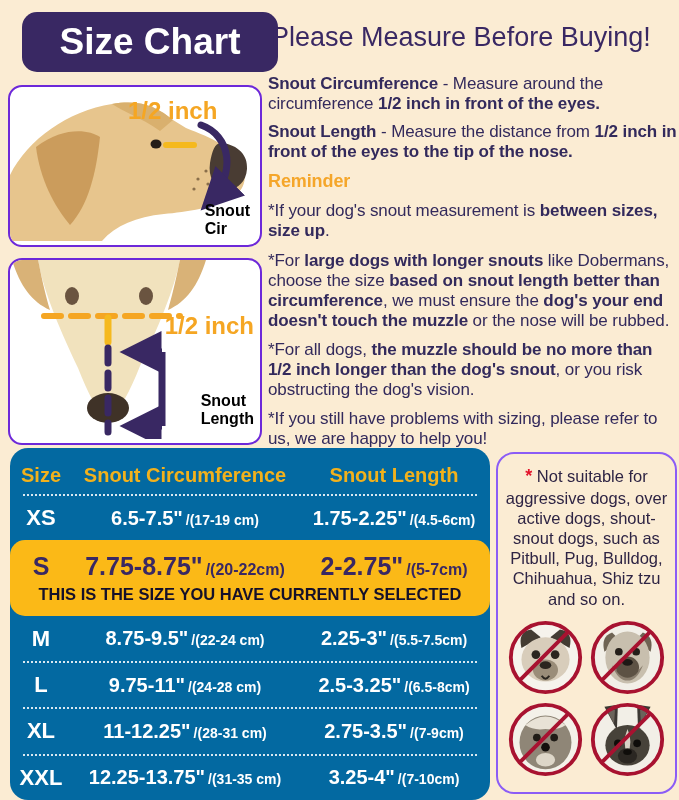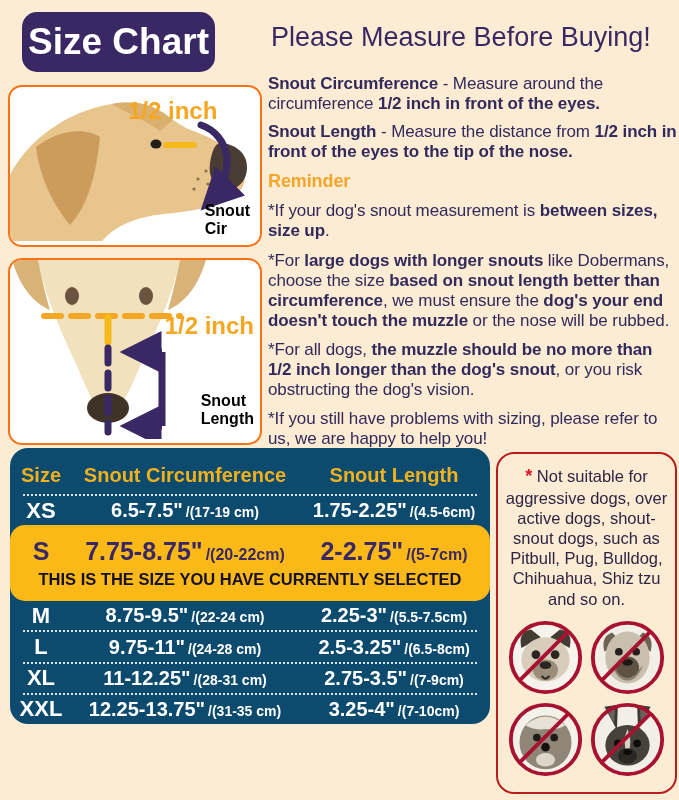--- a/index.html
+++ b/index.html
@@ -1,65 +1,65 @@
 <!DOCTYPE html>
 <html><head>
 <meta charset="utf-8">
 <style>
   html,body{margin:0;padding:0;}
   .page{position:relative;width:679px;height:800px;background:#fbecd3;
         font-family:"Liberation Sans",sans-serif;overflow:hidden;}
 
   
-  .badge{position:absolute;left:22px;top:12px;width:193px;height:60px;background:#392863;
+  .badge{position:absolute;left:22px;top:12px;width:256px;height:60px;background:#392863;
          border-radius:15px;display:flex;align-items:center;justify-content:center;
          color:#fff;font-weight:bold;font-size:37px;}
   .title{position:absolute;left:271px;top:22px;font-size:27px;font-weight:normal;color:#392863;}
 
   
-  .dbox{position:absolute;background:#fff;border:2px solid #f97316;border-radius:14px;overflow:hidden;}
+  .dbox{position:absolute;background:#fff;border:2px solid #6d28d9;border-radius:14px;overflow:hidden;}
   .dbox1{left:8px;top:85px;width:250px;height:158px;}
   .dbox2{left:8px;top:258px;width:250px;height:183px;}
   .dbox svg{position:absolute;left:0;top:0;}
   .half-label{position:absolute;color:#f5a623;font-weight:bold;font-size:24px;}
   .d1-half{left:118px;top:10px;}
   .d2-half{right:6px;top:52px;}
   .snout-label{position:absolute;color:#000000;font-weight:bold;font-size:16px;line-height:1.08;}
   .d1-snout{right:10px;bottom:8px;}
   .d2-snout{right:6px;bottom:16px;}
 
   
   .guide{position:absolute;left:268px;top:74px;width:409px;color:#332a5c;
          font-size:17px;line-height:1.18;letter-spacing:-0.1px;}
   .guide p{margin:0 0 9px;}
   .guide .intro{margin:0;}
   .guide .pc{margin-bottom:8px;}
   .reminder{color:#f5a62a;font-weight:bold;font-size:18px;margin:2px 0 7px;}
   .guide b{font-weight:bold;}
 
   
-  .table{position:absolute;left:10px;top:448px;width:480px;height:276px;background:#0c4a6e;
+  .table{position:absolute;left:10px;top:448px;width:480px;height:352px;background:#0369a1;
          border-radius:18px;color:#fff;display:flex;flex-direction:column;padding-top:8px;
          box-sizing:border-box;}
   .grid3{display:grid;grid-template-columns:62px 226px 1fr;align-items:center;text-align:center;}
   .thead{height:38px;color:#f2b11c;font-weight:bold;font-size:20px;}
   .sep{border-top:2px dotted rgba(255,255,255,0.85);margin:0 13px;}
   .trow{flex:1;}
   .size{font-weight:bold;font-size:22px;}
   .val .in{font-weight:bold;font-size:20px;}
   .val .cm{font-weight:bold;font-size:14px;margin-left:3px;}
   .selblock{background:#fbb917;border-radius:15px;height:76px;color:#392863;
             display:flex;flex-direction:column;justify-content:center;}
   .selblock .size,.selblock .val .in{font-size:25px;}
   .selblock .val .cm{font-size:16px;}
   .selnote{text-align:center;font-weight:bold;font-size:16.5px;color:#15102a;margin-top:4px;}
 
   
   .note{position:absolute;left:496px;top:452px;width:181px;height:342px;box-sizing:border-box;
-        border:2px solid #b91c1c;border-radius:18px;padding:12px 7px 8px;text-align:center;
+        border:2px solid #8b5cf6;border-radius:18px;padding:12px 7px 8px;text-align:center;
         color:#2e2444;font-size:16.5px;line-height:1.22;}
   .note .ast{color:#e3132b;font-weight:bold;font-size:18px;}
   .dogs{display:grid;grid-template-columns:repeat(2,1fr);gap:5px 2px;margin-top:10px;justify-items:center;}
   .dogsvg{width:77px;height:77px;display:block;}
 </style>
 </head>
 <body>
 
 <div class="page">
 

